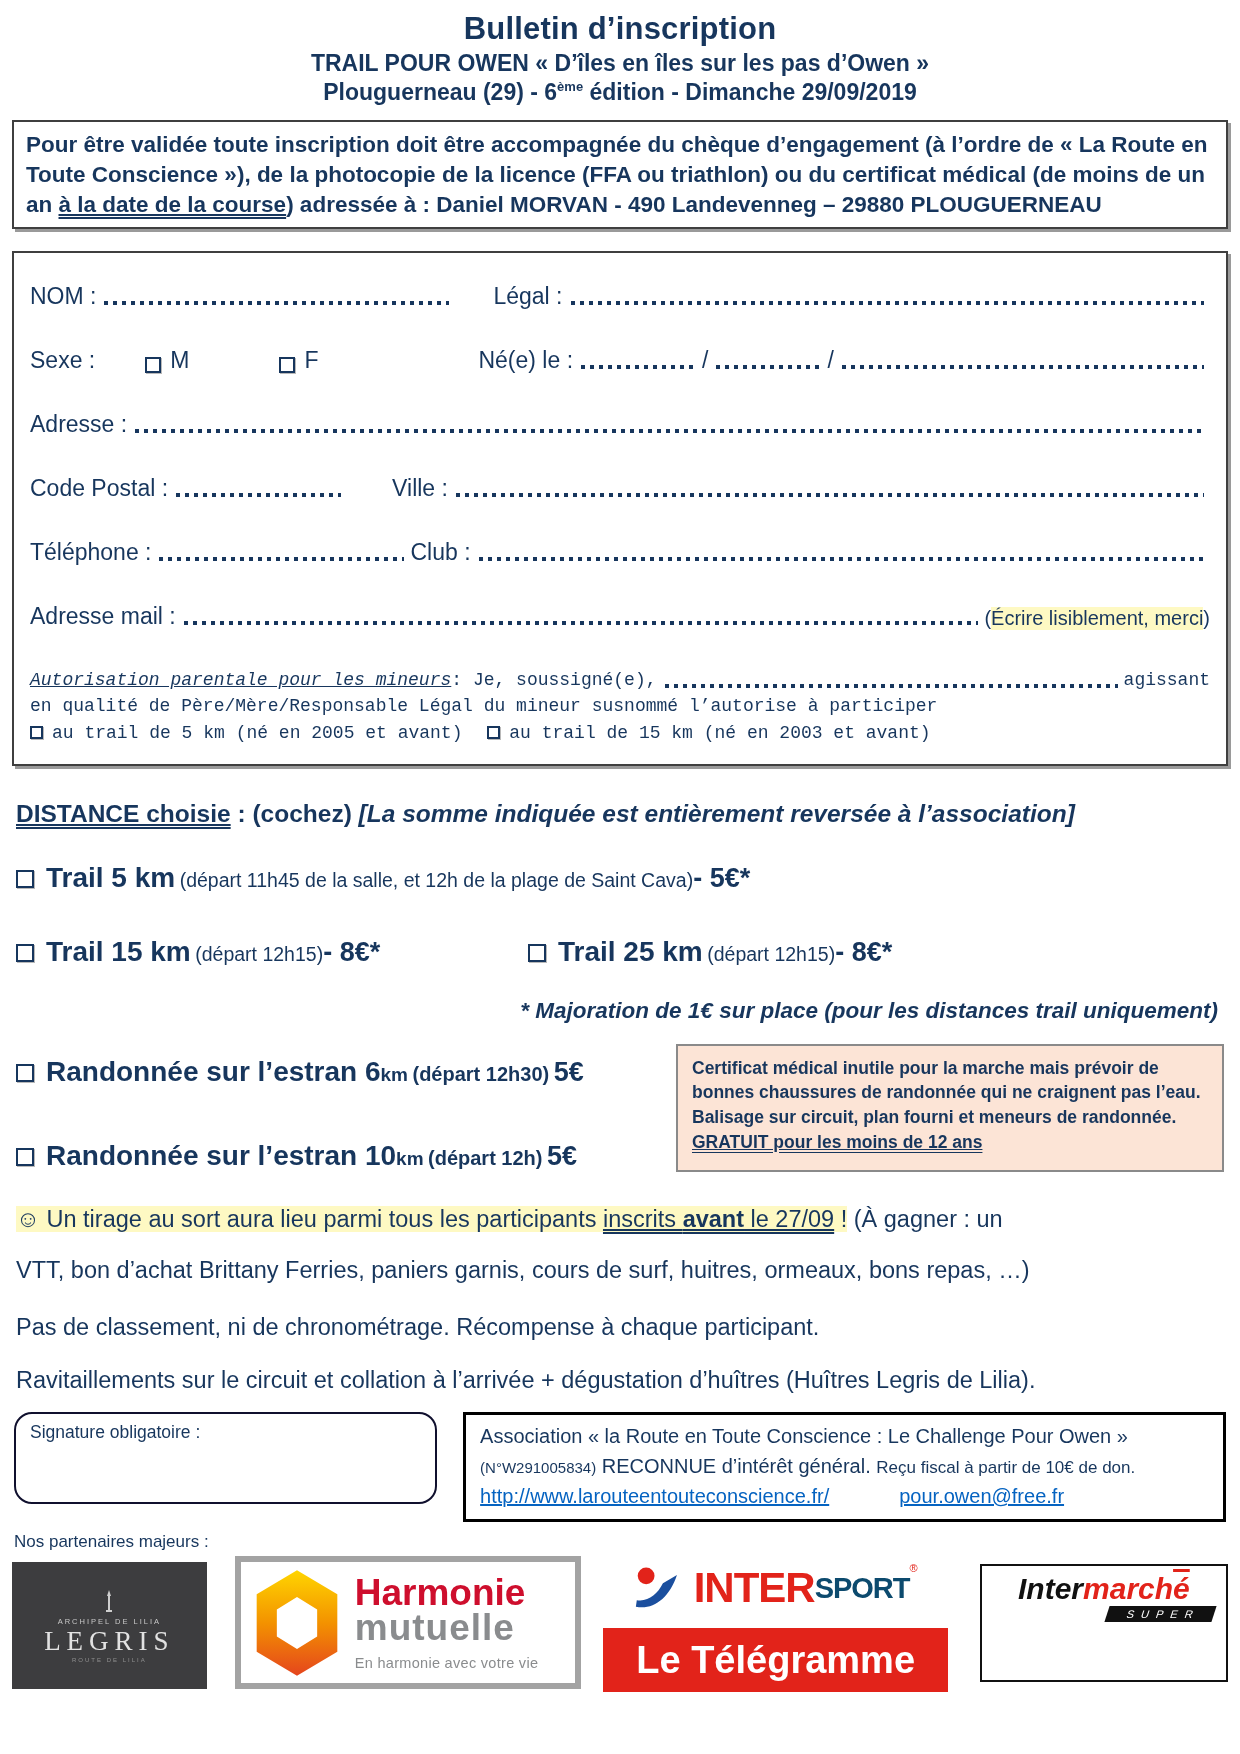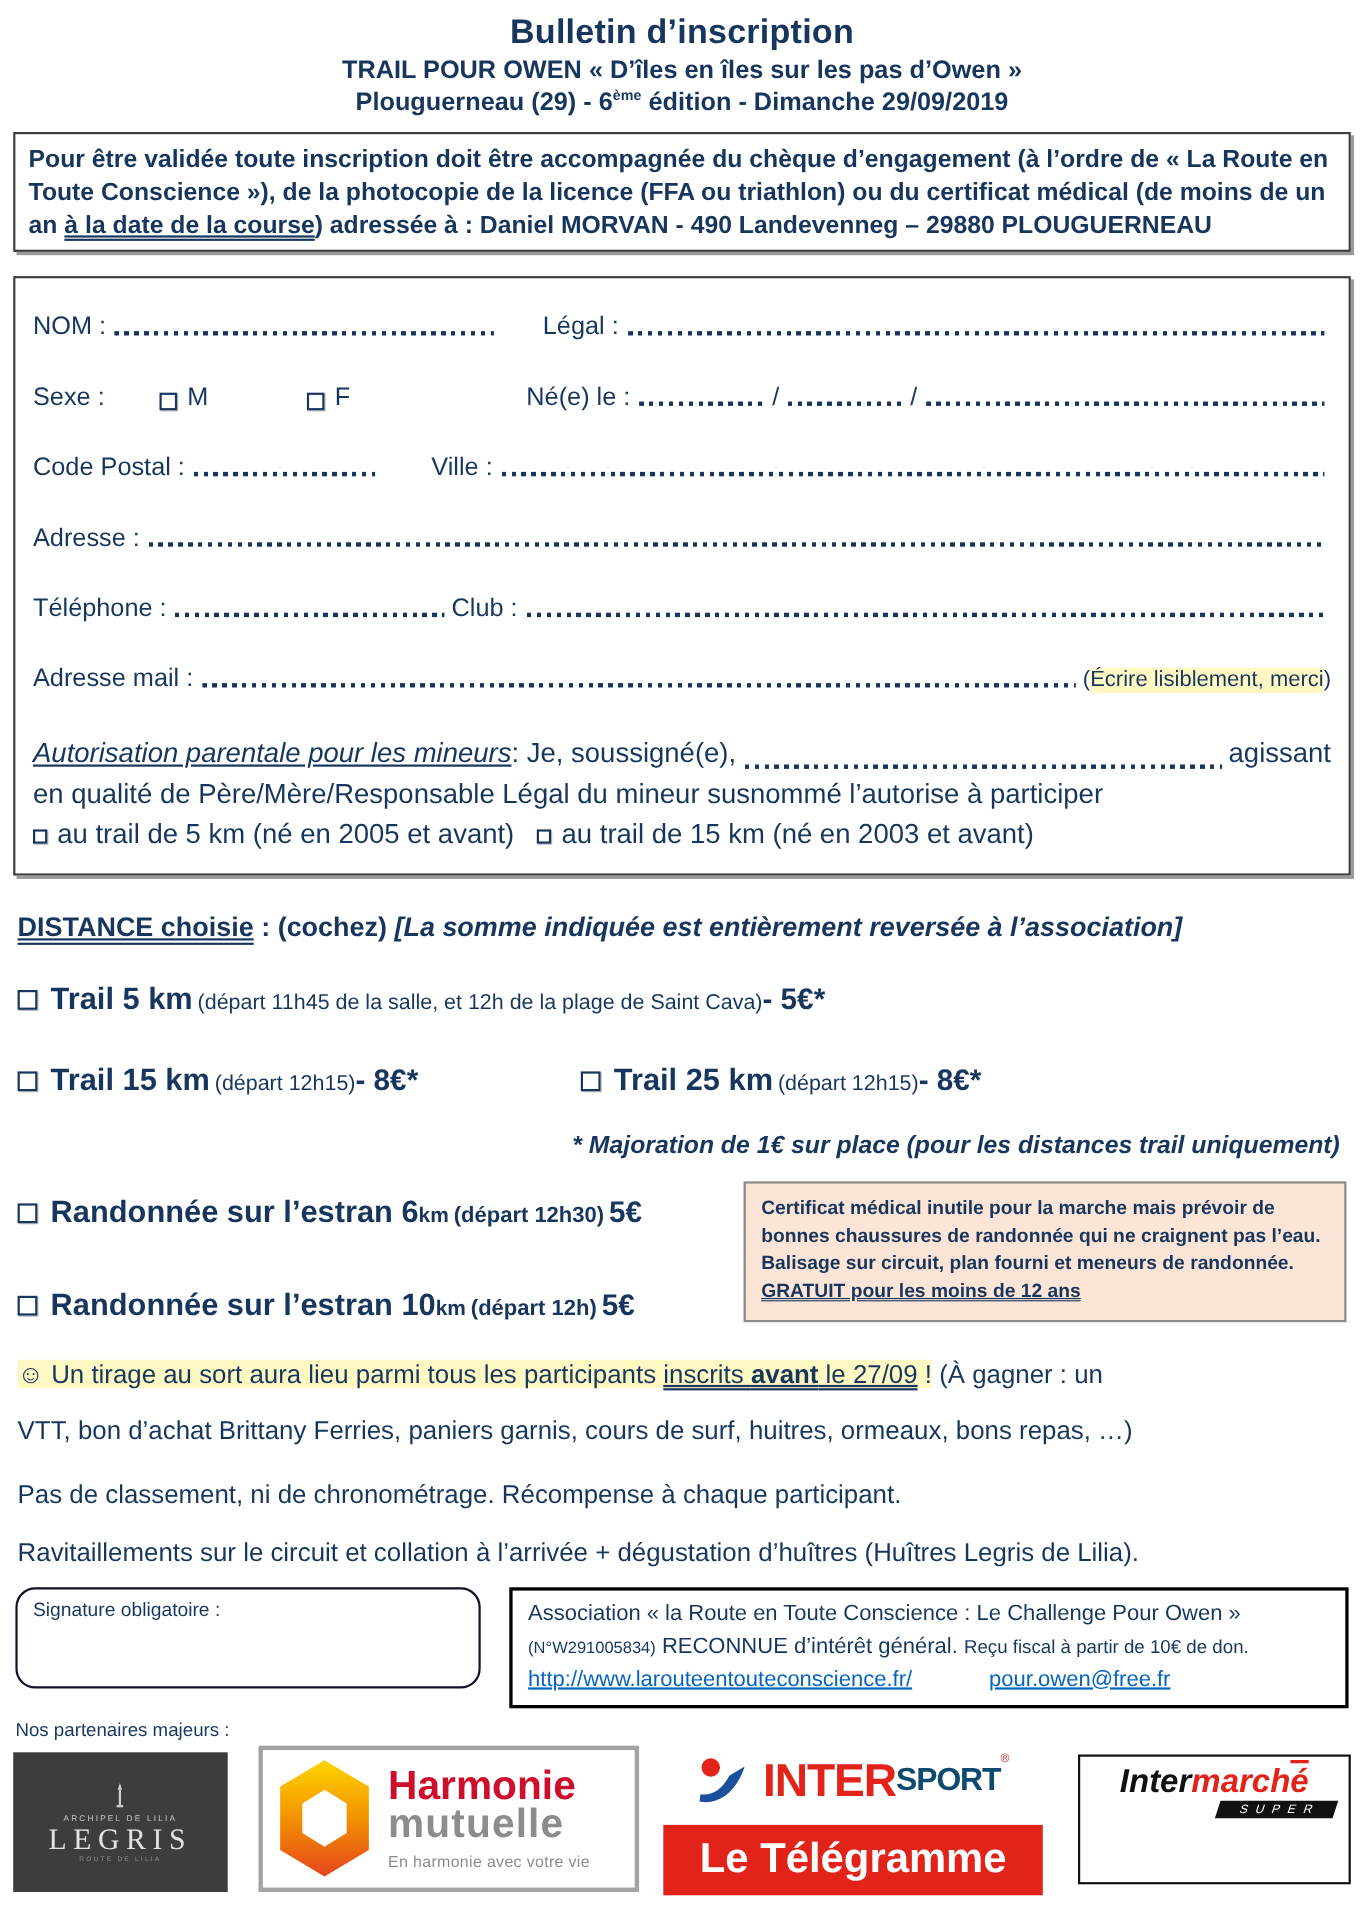--- a/index.html
+++ b/index.html
@@ -24,21 +24,21 @@
   .lbl{flex:none;}
   .leader{flex:1;height:4px;margin:0 6px 5px 8px;
           background:repeating-linear-gradient(to right,#17365D 0 4px,transparent 4px 9px);}
   .leader.fix{flex:none;}
   .cb{display:inline-block;width:16px;height:16px;border:2.5px solid #17365D;
       margin:0 9px 1px 0;vertical-align:-2px;background:#fff;box-shadow:1px 1px 0 #b9b9b9;}
   .hl{background:#fef9c3;}
   .small-note{font-size:20px;}
 
   
-  .auto{font-size:25px;line-height:1.45;margin-bottom:0;}
+  .auto{font-size:18px;line-height:1.45;margin-bottom:0;font-family:Liberation Mono, monospace;}
   .auto .t{font-style:italic;text-decoration:underline;}
   .auto .cb{width:13px;height:13px;border-width:2px;}
   .auto .l1{display:flex;align-items:flex-end;white-space:nowrap;}
 
   
   .dist-head{margin:34px 4px 0;font-size:24.5px;font-weight:bold;}
   .dist-head .h{text-decoration:underline double;}
   .dist-head .note{font-style:italic;}
   .opt{white-space:nowrap;}
   .opt .cb{width:18px;height:18px;margin-right:12px;}
@@ -76,21 +76,21 @@
   .assoc .links{display:flex;gap:70px;}
 
   
   .partners-label{margin:10px 2px 4px;font-size:17px;}
   .logos{display:flex;align-items:flex-start;}
   .legris{width:198px;height:127px;margin-top:6px;background:#3d3d3f;color:#c8c8c8;
           display:flex;flex-direction:column;align-items:center;justify-content:center;text-align:center;}
   .legris .top{font-size:7.5px;letter-spacing:2px;margin-top:3px;}
   .legris .name{font-family:"Liberation Serif",serif;font-size:27px;letter-spacing:6px;color:#e2e2e2;}
   .legris .bot{font-size:6px;letter-spacing:2px;color:#8f8f8f;}
-  .harmonie{width:352px;height:133px;margin-left:28px;border:4px solid #a3a3a3;background:#fff;
+  .harmonie{width:352px;height:133px;margin-left:28px;border:6px solid #a3a3a3;background:#fff;
             display:flex;align-items:center;padding:0 8px;}
   .hm-txt{margin-left:10px;line-height:.95;}
   .hm-txt .n1{color:#CE0E2D;font-weight:bold;font-size:37px;}
   .hm-txt .n2{color:#8A8C8E;font-weight:bold;font-size:37px;letter-spacing:1px;}
   .hm-txt .tag{color:#8A8C8E;font-size:14.5px;margin-top:12px;letter-spacing:.3px;}
   .isp-col{width:350px;margin-left:22px;display:flex;flex-direction:column;}
   .isp-logo{display:flex;align-items:center;justify-content:center;height:64px;}
   .isp-logo .t1{color:#E2231A;font-weight:bold;font-size:42px;letter-spacing:-1px;}
   .isp-logo .t2{color:#0c4a6e;font-weight:bold;font-size:29px;letter-spacing:-1px;}
   .isp-logo .r{color:#E2231A;font-size:11px;align-self:flex-start;margin-top:6px;}
@@ -138,27 +138,27 @@
       <span class="cb" style="margin-left:90px"></span>
       <span class="lbl">F</span>
       <span class="lbl" style="margin-left:160px">Né(e) le :</span>
       <span class="leader fix" style="width:115px"></span>
       <span class="lbl">/</span>
       <span class="leader fix" style="width:105px"></span>
       <span class="lbl">/</span>
       <span class="leader"></span>
     </div>
     <div class="row">
+      <span class="lbl">Adresse :</span>
+      <span class="leader"></span>
+    </div>
+    <div class="row">
       <span class="lbl">Code Postal :</span>
       <span class="leader fix" style="width:165px"></span>
       <span class="lbl" style="margin-left:45px">Ville :</span>
-      <span class="leader"></span>
-    </div>
-    <div class="row">
-      <span class="lbl">Adresse :</span>
       <span class="leader"></span>
     </div>
     <div class="row">
       <span class="lbl">Téléphone :</span>
       <span class="leader fix" style="width:245px"></span>
       <span class="lbl">Club :</span>
       <span class="leader"></span>
     </div>
     <div class="row">
       <span class="lbl">Adresse mail :</span>

